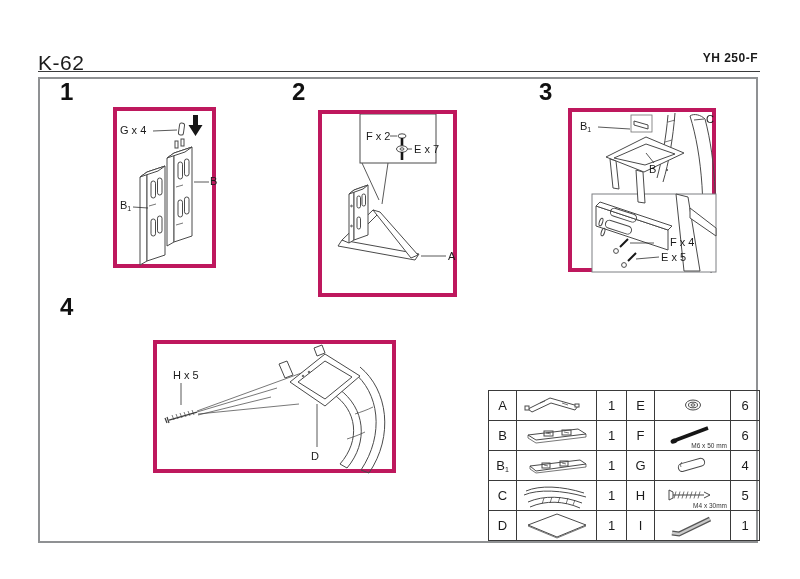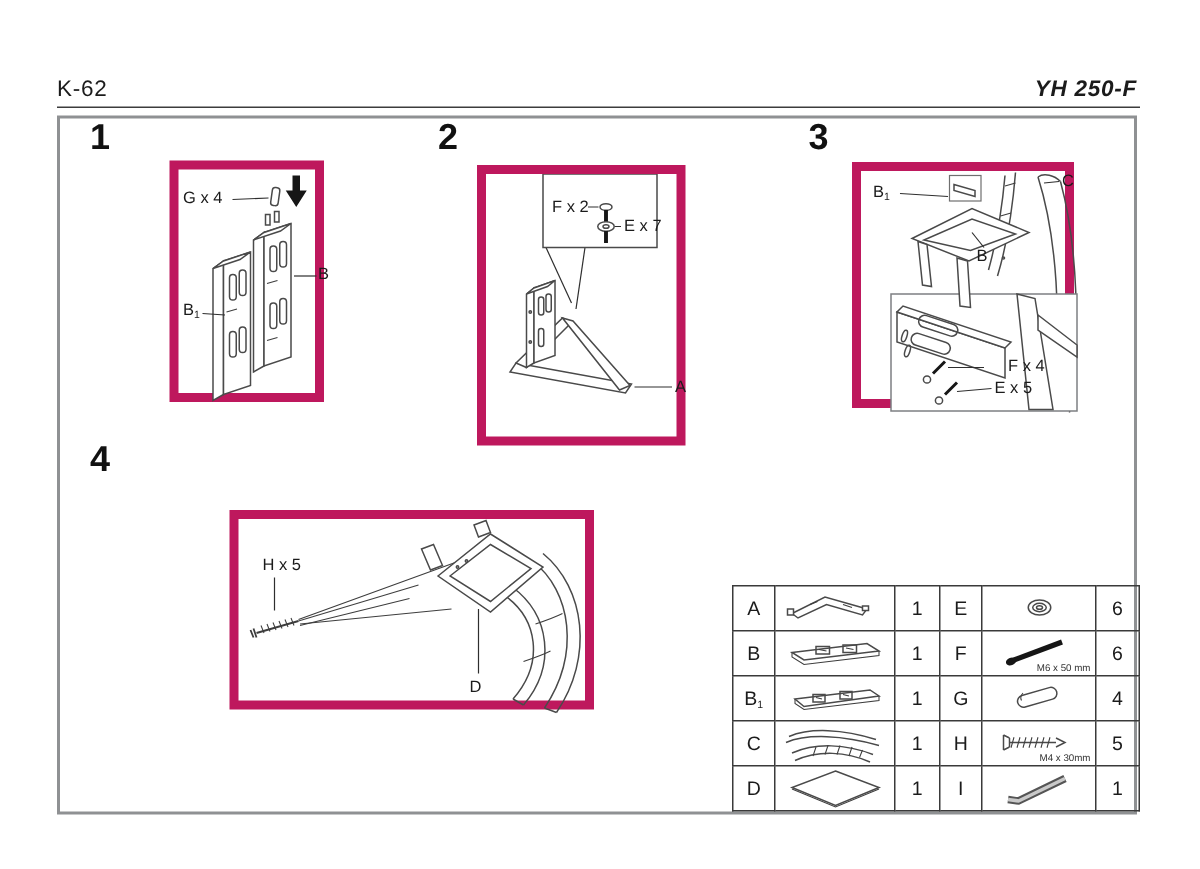--- a/index.html
+++ b/index.html
@@ -1,26 +1,26 @@
 <!DOCTYPE html>
 <html><head>
 <meta charset="utf-8">
 <style>
   html,body { margin:0; padding:0; }
   body {
     width:800px; height:579px; background:#ffffff; position:relative;
     font-family:"Liberation Sans", sans-serif; color:#1b1b1b; overflow:hidden;
   }
-  .hdr-left { position:absolute; left:38px; top:51px; font-size:15px; letter-spacing:0.5px;text-align:right; }
-  .hdr-right { position:absolute; right:42px; top:51px; font-size:15px; font-weight:bold; letter-spacing:0.5px;font-style:italic; }
+  .hdr-left { position:absolute; left:38px; top:51px; font-size:21px; letter-spacing:0.5px;text-align:right; }
+  .hdr-right { position:absolute; right:42px; top:51px; font-size:12px; font-weight:bold; letter-spacing:0.5px; }
   .hdr-rule { position:absolute; left:38px; top:71px; width:722px; height:0; border-top:1.5px solid #3c3c3c; }
   .sheet-frame { position:absolute; left:38px; top:77px; width:720px; height:466px;
     border:2px solid #8f9193; box-sizing:border-box; }
   .stepnum { position:absolute; font-size:24px; font-weight:bold; color:#111; line-height:1; }
-  .pn { position:absolute; border:6px solid #be185d; background:#fff; box-sizing:border-box; }
+  .pn { position:absolute; border:4px solid #be185d; background:#fff; box-sizing:border-box; }
   .pn svg { position:absolute; left:0; top:0; }
   .lbl { position:absolute; font-size:11px; color:#1b1b1b; white-space:nowrap; line-height:1.1; }
   .lbl sub { font-size:7px; vertical-align:-2px; }
   .ln { stroke:#4a4a4a; stroke-width:1; fill:none; }
   .wh { stroke:#4a4a4a; stroke-width:1; fill:#ffffff; }
   .bk { fill:#161616; stroke:none; }
   .thin { stroke:#3d3d3d; stroke-width:0.7; fill:none; }
   .leader { stroke:#2e2e2e; stroke-width:0.8; fill:none; }
   
   .parts { position:absolute; left:488px; top:390px; border-collapse:collapse; }

